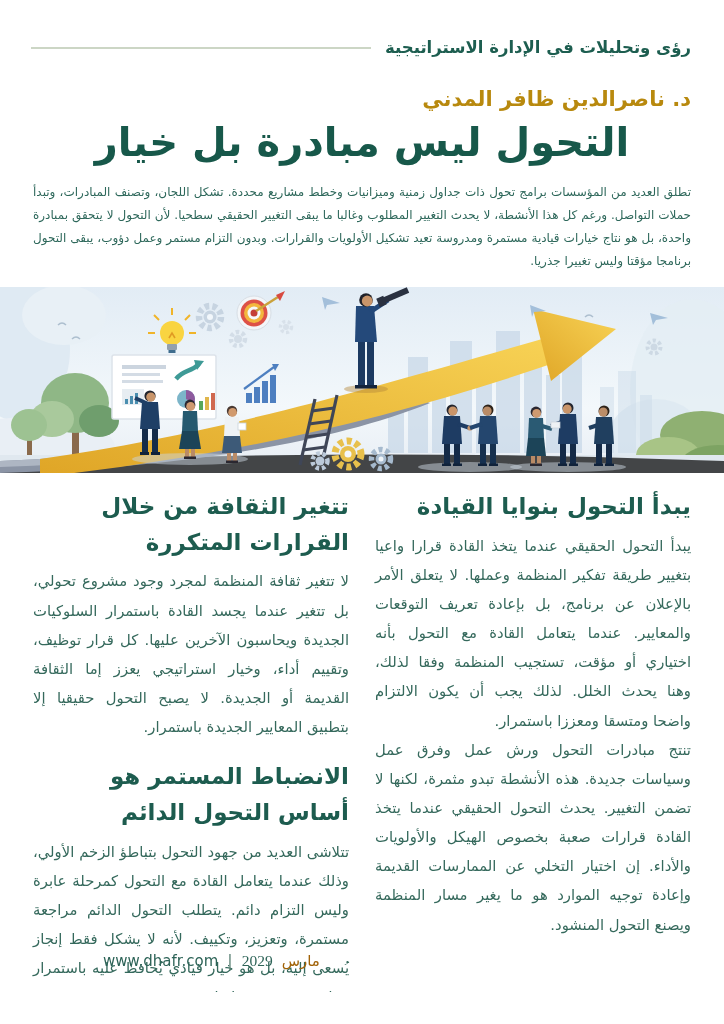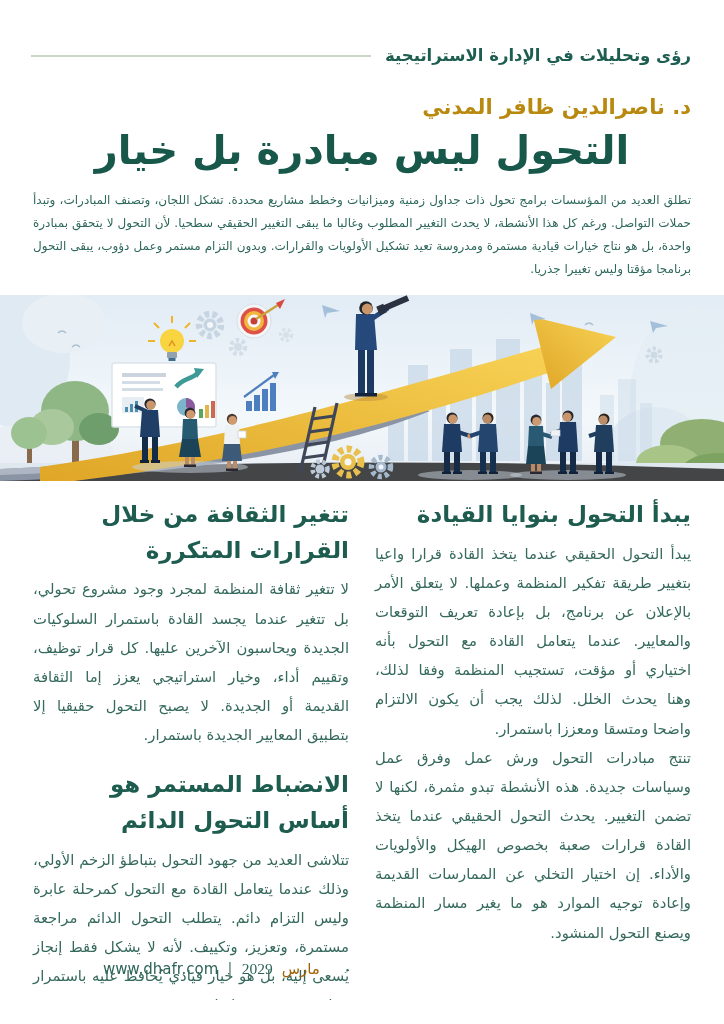--- a/index.html
+++ b/index.html
@@ -1,21 +1,21 @@
 <!DOCTYPE html>
 <html lang="ar" dir="rtl"><head>
 <meta charset="utf-8">
 <style>
   * { margin: 0; padding: 0; box-sizing: border-box; }
   html, body { background: #ffffff; }
   body { font-family: "DejaVu Sans", sans-serif; }
   .page {
     position: relative;
     width: 724px; height: 992px;
-    margin: 8px auto;
+    margin: 0 auto;
     background: #ffffff;
     overflow: hidden;
     direction: rtl;
     padding: 0 33px;
   }
   
   .topbar {
     padding-top: 38px;
     display: flex;
     align-items: center;

